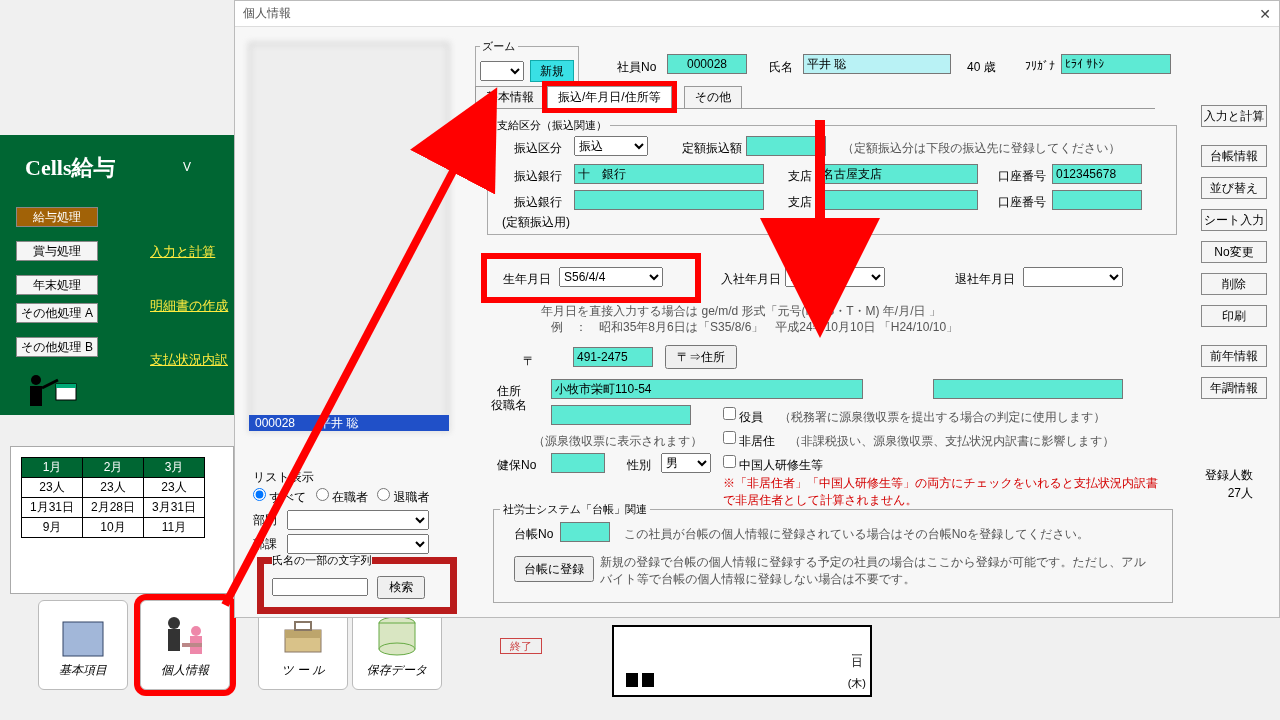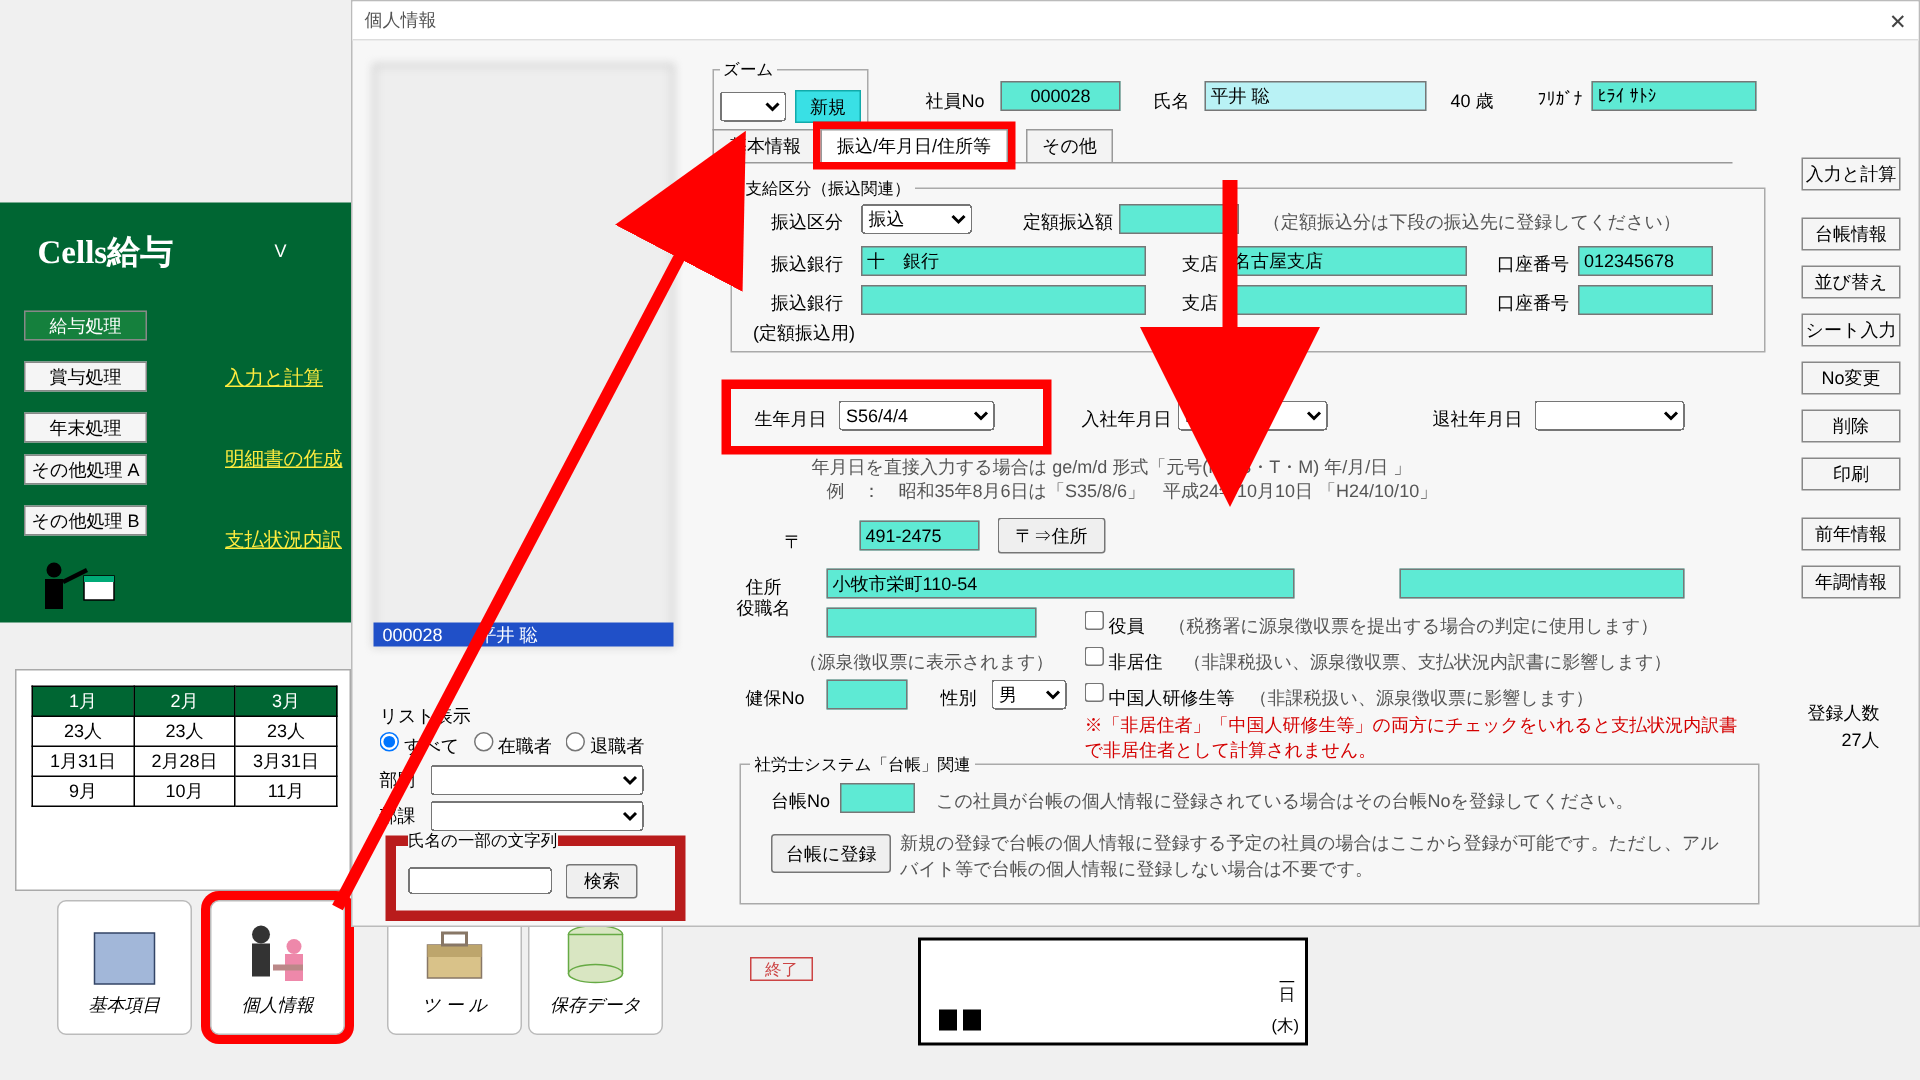--- a/index.html
+++ b/index.html
@@ -4,28 +4,28 @@
 <style>
 * { box-sizing: border-box; margin: 0; padding: 0; font-family: "MS PGothic", sans-serif; font-size: 12px; }
 body { background: #f0f0f0; width: 1280px; height: 720px; position: relative; overflow: hidden; }
 
 
 .appbg { position: absolute; left: 0; top: 135px; width: 235px; height: 280px; background: #006633; }
 .app-title { position: absolute; left: 25px; top: 153px; color: #fff; font-size: 22px; font-family: serif; font-weight: bold; }
 .app-v { position: absolute; left: 183px; top: 160px; color: #fff; font-size: 12px; }
 
 .side-btn { position: absolute; left: 16px; width: 82px; height: 20px; border: 1px solid #888; background: #f5f5f5; text-align: center; line-height: 18px; }
-.side-btn.active { background: #15803d; color: #fff; }
+.side-btn.active { background: #a16207; color: #fff; }
 
 .side-link { position: absolute; left: 150px; color: #ffec3f; text-decoration: underline; font-size: 13px; }
 
 .obs-icon { position: absolute; left: 22px; top: 362px; width: 55px; height: 52px; }
 
 .bottom-panel { position: absolute; left: 10px; top: 446px; width: 224px; height: 148px; border: 1px solid #aaa; background: #fff; }
-.cal-tbl { position: absolute; left: 10px; top: 10px; border-collapse: collapse; width: 204px; }
+.cal-tbl { position: absolute; left: 10px; top: 10px; border-collapse: collapse; width: 184px; }
 .cal-tbl th { background: #006633; color: #fff; border: 1px solid #000; font-weight: normal; padding: 1px 0; }
 .cal-tbl td { border: 1px solid #000; text-align: center; padding: 1px 0; }
 
 .icon-btn { position: absolute; top: 600px; width: 90px; height: 90px; border: 1px solid #bbb; border-radius: 6px; background: #fff; display: flex; flex-direction: column; align-items: center; justify-content: center; font-style: italic; }
 .icon-btn .glyph { width: 52px; height: 48px; display: flex; align-items: center; justify-content: center; }
 .icon-btn .lbl { margin-top: 2px; font-size: 12px; }
 .icon-btn.hl { box-shadow: 0 0 0 6px #ff0000; }
 
 
 .dialog { position: absolute; left: 234px; top: 0; width: 1046px; height: 618px; background: #f7f7f7; border: 1px solid #bbb; }
@@ -298,21 +298,20 @@
   <input type="checkbox" class="chk" style="position: absolute; left: 488px; top: 430px;">
   <span class="fldlabel" style="left:504px;top:432px">非居住</span>
   <span class="fldlabel note-gray" style="left:554px;top:432px">（非課税扱い、源泉徴収票、支払状況内訳書に影響します）</span>
 
   <span class="fldlabel" style="left:262px;top:456px">健保No</span>
   <input class="inp" style="position: absolute; left: 316px; top: 452px; width: 54px;">
   <span class="fldlabel" style="left:392px;top:456px">性別</span>
   <select class="cbo" style="position:absolute;left:426px;top:452px;width:50px"><option>男</option></select>
   <input type="checkbox" class="chk" style="position: absolute; left: 488px; top: 454px;">
   <span class="fldlabel" style="left:504px;top:456px">中国人研修生等</span>
-  <span class="fldlabel note-gray" style="left:598px;top:456px">（非課税扱い、源泉徴収票に影響します）</span>
 
   <span class="fldlabel note-red" style="left:488px;top:474px;width:440px">※「非居住者」「中国人研修生等」の両方にチェックをいれると支払状況内訳書で非居住者として計算されません。</span>
 
   <div class="grp" style="left:258px;top:508px;width:680px;height:94px">
     <div class="grp-title">社労士システム「台帳」関連</div>
     <span class="fldlabel" style="left:20px;top:16px">台帳No</span>
     <input class="inp" style="position: absolute; left: 66px; top: 12px; width: 50px;">
     <span class="fldlabel note-gray" style="left:130px;top:16px">この社員が台帳の個人情報に登録されている場合はその台帳Noを登録してください。</span>
     <button style="position:absolute;left:20px;top:46px;height:26px;padding:0 8px">台帳に登録</button>
     <span class="fldlabel note-gray" style="left:106px;top:44px;width:550px">新規の登録で台帳の個人情報に登録する予定の社員の場合はここから登録が可能です。ただし、アルバイト等で台帳の個人情報に登録しない場合は不要です。</span>

